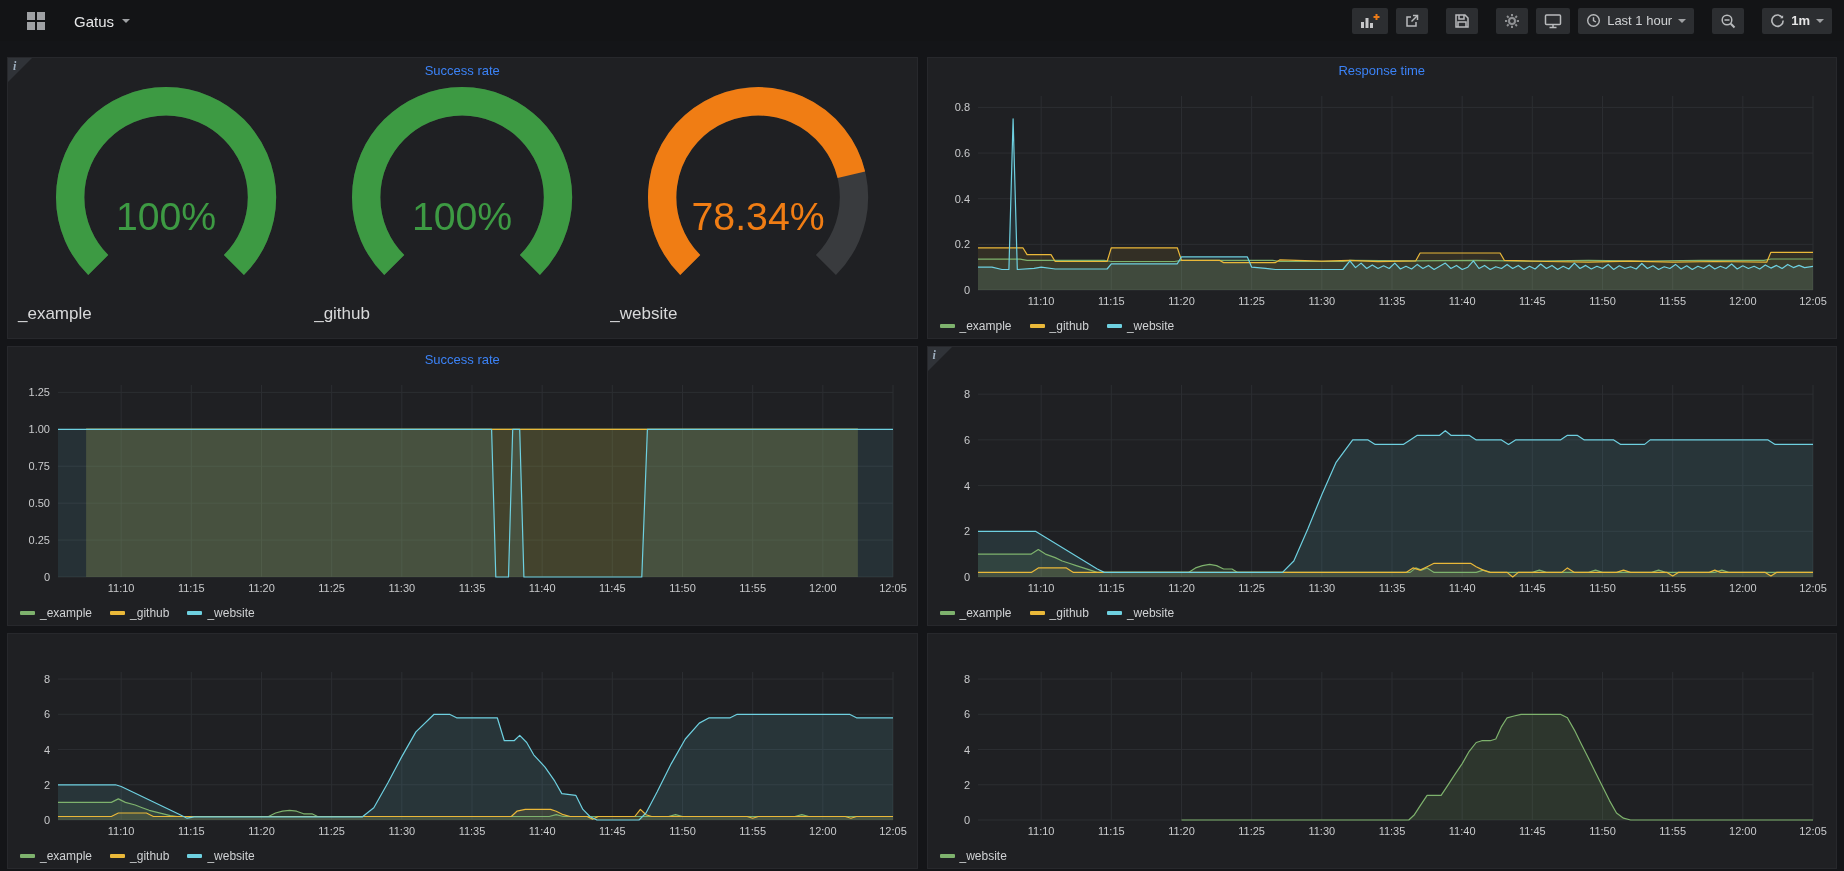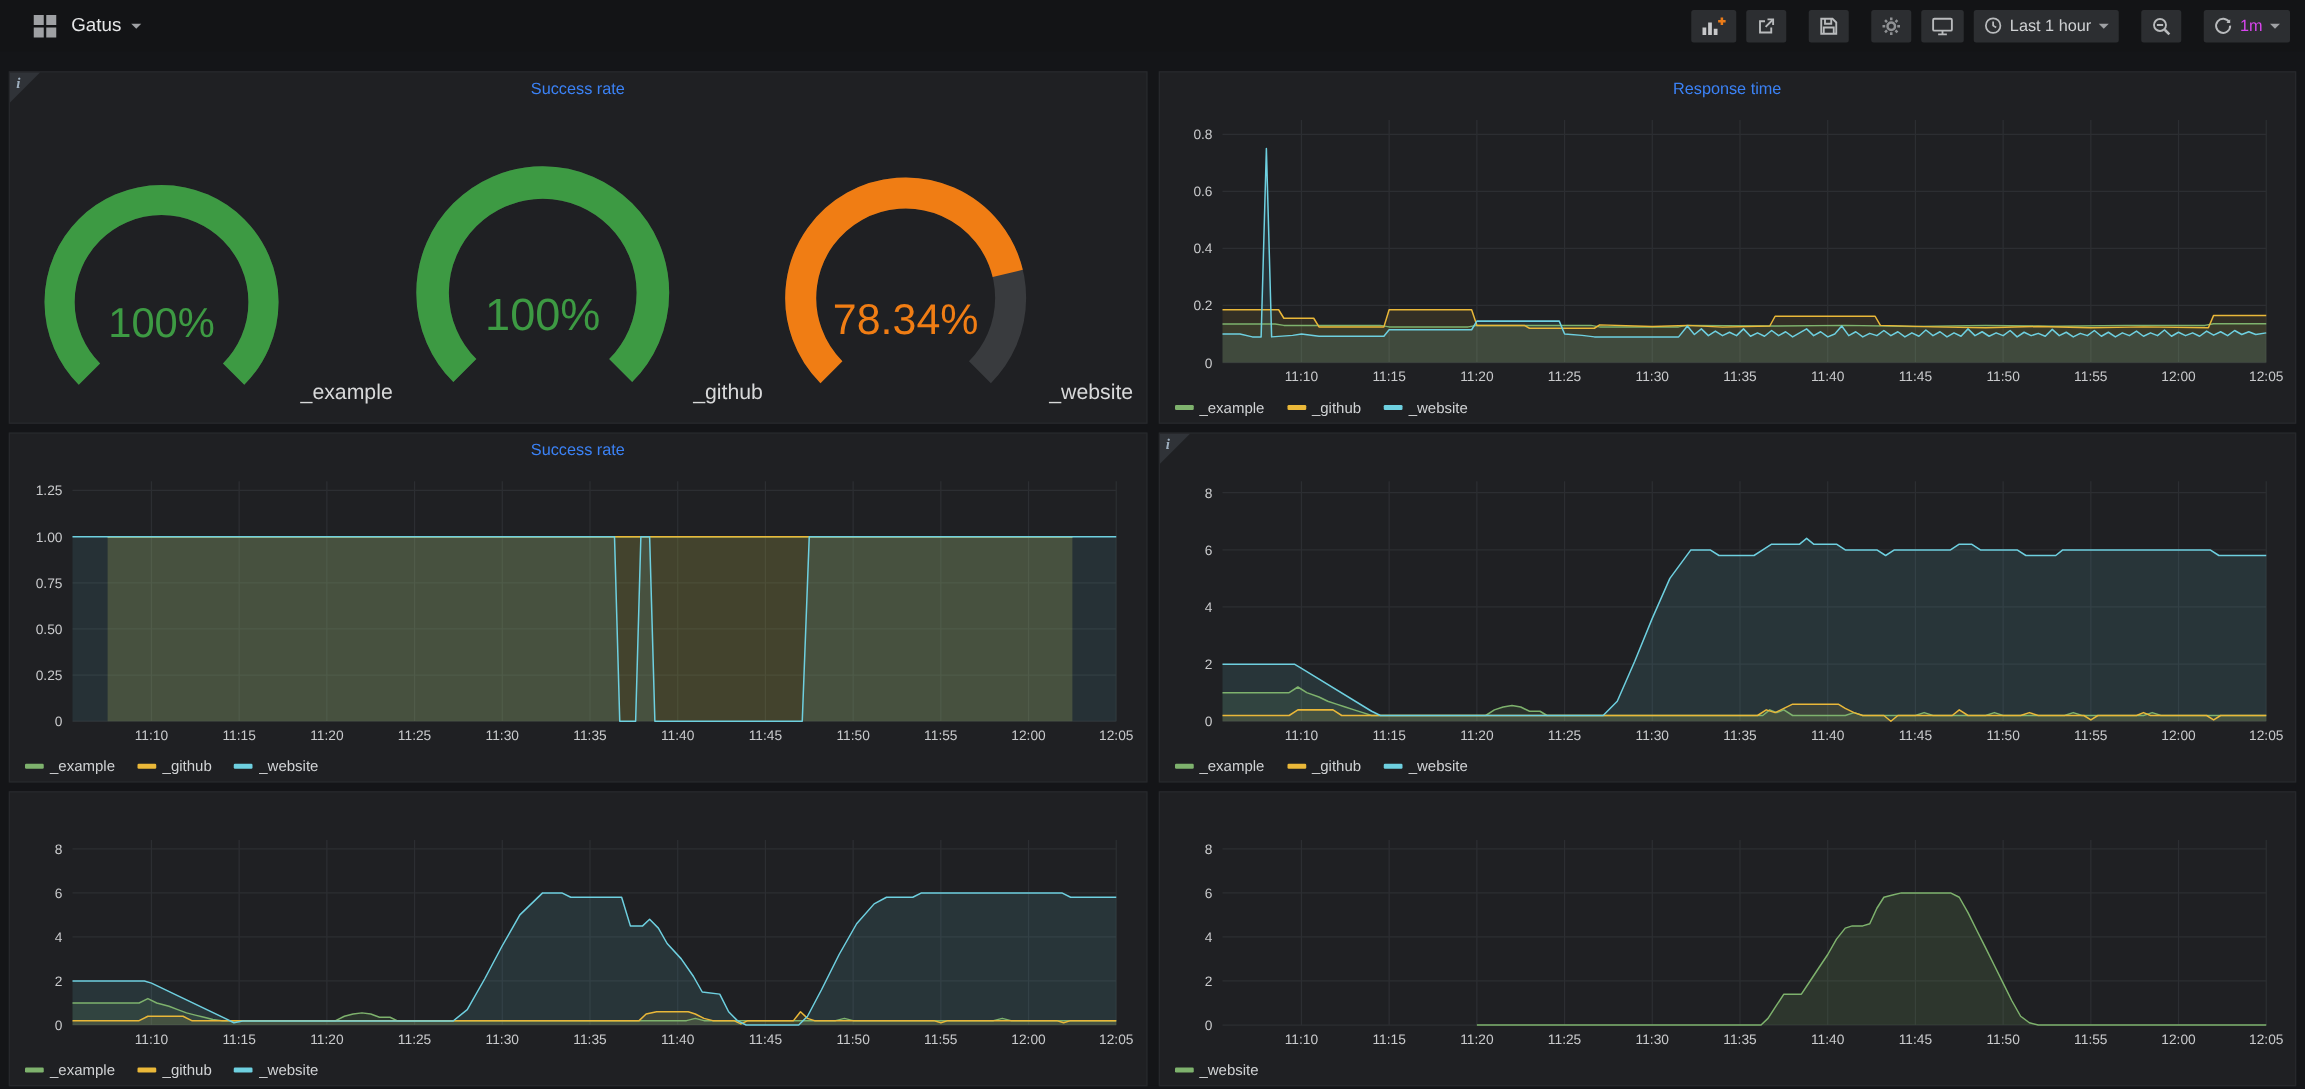--- a/index.html
+++ b/index.html
@@ -1,50 +1,50 @@
 <!DOCTYPE html>
 <html><head>
 <meta charset="utf-8">
 <style>
   * { box-sizing: border-box; }
   html,body { margin:0; padding:0; width:1844px; height:871px; overflow:hidden;
     background:#141518; font-family:"Liberation Sans", sans-serif; color:#d8d9da; }
   
   .navbar { height:41px; background:#131416; display:flex; align-items:center;
     justify-content:space-between; padding:0 12px; }
-  .nav-left { display:flex; align-items:center; gap:12px;padding-left:15px; }
+  .nav-left { display:flex; align-items:flex-end; gap:29px;padding-left:15px; }
   .grid-icon { display:inline-grid; grid-template-columns:8px 8px; gap:2px; cursor:pointer; }
   .grid-icon i { width:8px; height:8px; background:#9fa1a4; display:block; }
   .nav-title { font-size:15px; font-weight:500; color:#e6e7e8; cursor:pointer;
     display:flex; align-items:center; gap:8px; }
   .caret { width:0; height:0; border-left:4px solid transparent; border-right:4px solid transparent;
     border-top:4px solid #9fa1a4; display:inline-block; }
   .nav-right { display:flex; align-items:center; gap:8px; }
   .btn-group { display:flex; gap:18px; }
   .nav-btn { height:26px; min-width:32px; background:#2c2e31; border-radius:2px;
     display:flex; align-items:center; justify-content:center; gap:6px;
     padding:0 8px; font-size:13px; color:#d0d2d4; cursor:pointer; }
   .nav-btn svg { display:block; }
-  .orange-text { color:#d946ef; font-weight:400; }
+  .orange-text { color:#e5e5e5; font-weight:700; }
   
   .dash { padding:16px 7px 0; display:grid; grid-template-columns:1fr 1fr;
     grid-template-rows:282px 280px 236px; gap:7px 9px; }
   .panel { position:relative; background:#1f2023; border:1px solid #27282c; }
   .panel-title { position:absolute; top:5px; left:30px; right:30px; text-align:center;
     font-size:13px; font-weight:500; color:#3b82f6; cursor:pointer; white-space:nowrap;
     overflow:hidden; z-index:3; }
   .chart { position:absolute; top:30px; left:6px; right:8px; bottom:28px; }
   .chart svg { overflow:visible; }
   .legend { position:absolute; left:12px; bottom:5px; display:flex; gap:18px;
     font-size:12px; color:#d0d2d4; z-index:3; }
   .legend-item { display:flex; align-items:center; gap:5px; cursor:pointer; }
   .legend-marker { width:15px; height:4px; border-radius:1px; }
   
   .gauges { position:absolute; top:28px; left:10px; right:10px; bottom:6px; display:flex; }
-  .gauge { flex:1; display:flex; flex-direction:row; align-items:flex-end; min-width:0; }
+  .gauge { flex:1; display:flex; flex-direction:column; align-items:flex-start; min-width:0; }
   .gauge svg { flex:1; width:100%; }
   .gauge-label { height:28px; font-size:17px; color:#d8d9da; }
   
   .info-corner { position:absolute; top:0; left:0; width:0; height:0;
     border-top:24px solid #303338; border-right:24px solid transparent; z-index:4; cursor:pointer; }
   .info-corner span { position:absolute; top:-23px; left:5px; font-size:12px;
     font-family:"Liberation Serif", serif; font-style:italic; font-weight:700; color:#9fb0c0; }
 </style>
 </head>
 <body>

